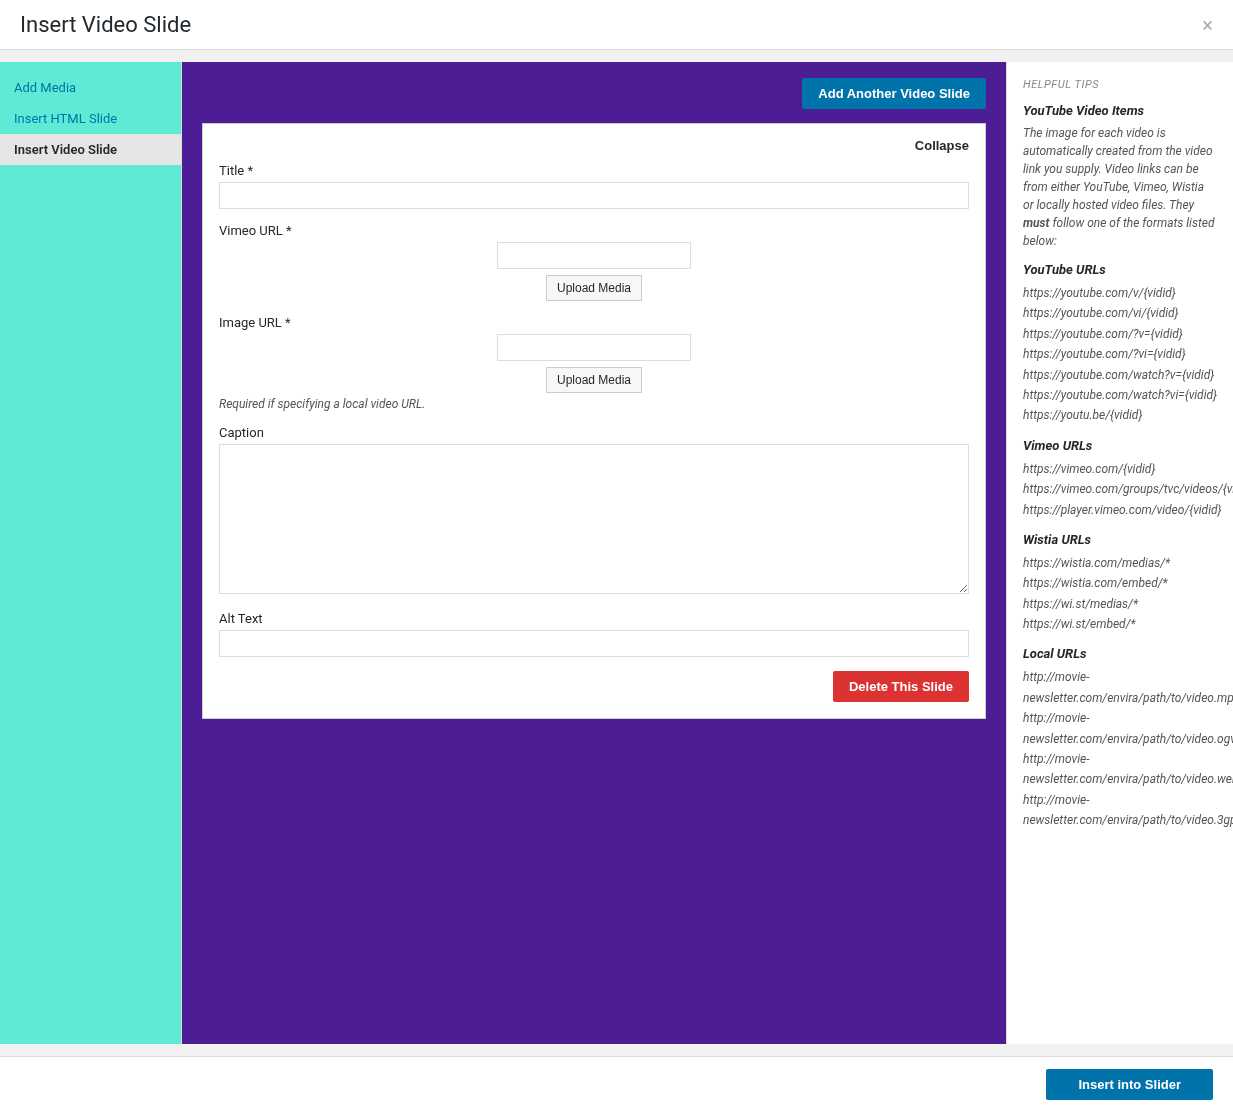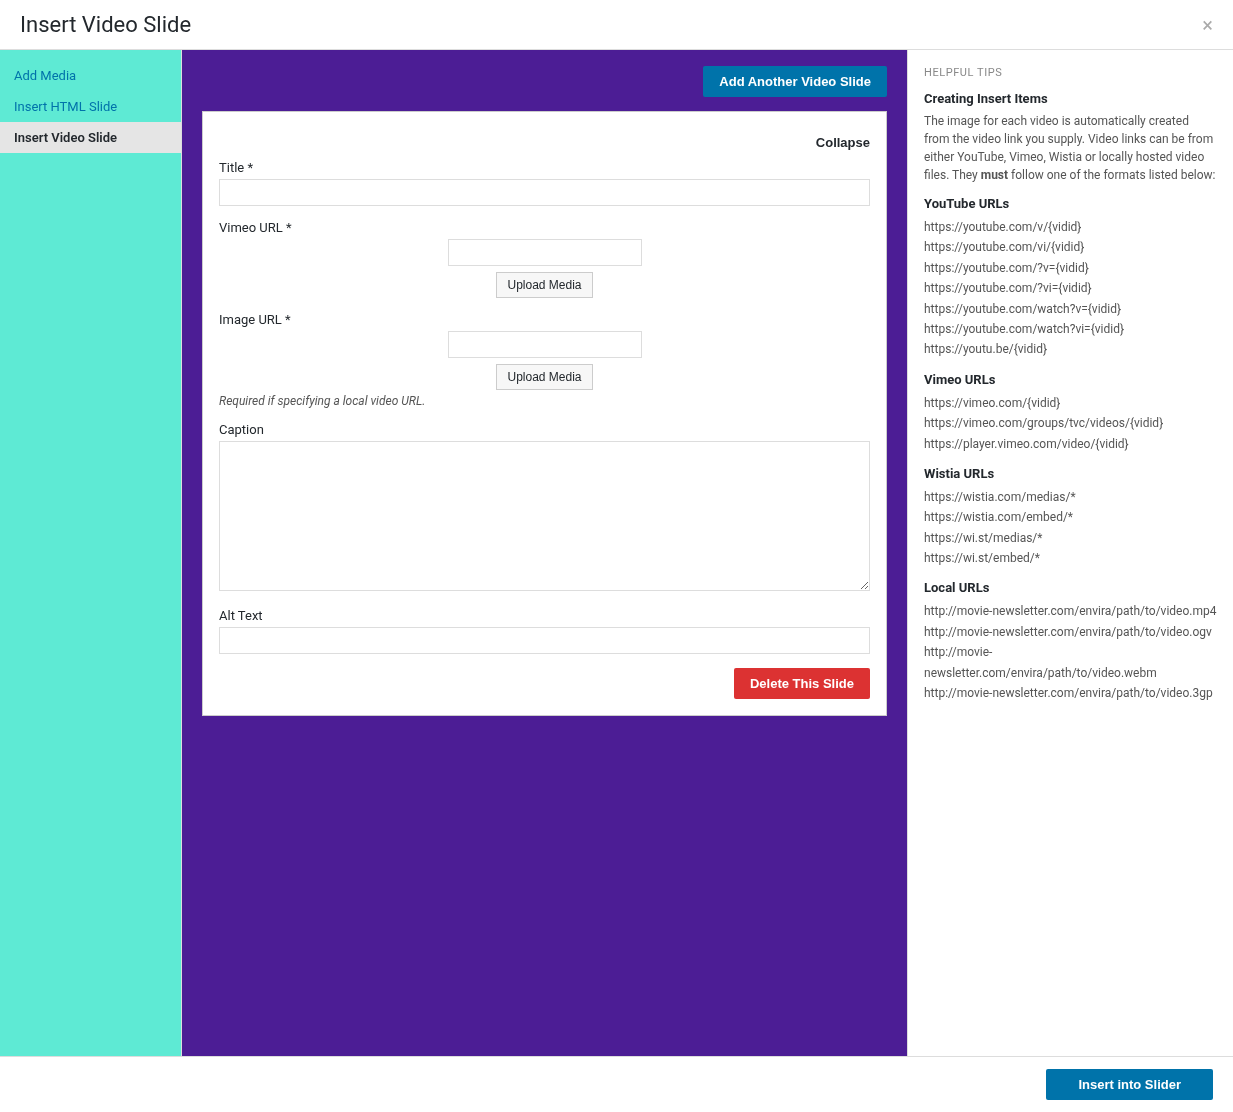--- a/index.html
+++ b/index.html
@@ -1,18 +1,18 @@
 <!DOCTYPE html>
 <html><head>
   <meta charset="utf-8">
   <style>
     * { box-sizing: border-box; margin: 0; padding: 0; }
     body { font-family: -apple-system, BlinkMacSystemFont, "Segoe UI", Roboto, sans-serif; font-size: 13px; background: #f1f1f1; color: #333; }
 
-    .modal-overlay { width: 1233px; min-height: 1112px; background: #f1f1f1; display: flex; flex-direction: column; }
+    .modal-overlay { width: 1233px; min-height: 1112px; background: #f1f1f1; display: flex; flex-direction: column; gap: 12px; }
 
     
     .modal-header { background: #fff; border-bottom: 1px solid #ddd; padding: 12px 20px; display: flex; align-items: center; justify-content: space-between; }
     .modal-header h2 { font-size: 22px; font-weight: 400; color: #23282d; }
     .modal-close { font-size: 20px; color: #aaa; cursor: pointer; text-decoration: none; line-height: 1; }
 
     
     .modal-body { display: flex; flex: 1; }
 
     
@@ -23,40 +23,40 @@
 
     
     .main-content { flex: 1; background: #4c1d95; padding: 16px 20px; }
 
     
     .top-bar { display: flex; justify-content: flex-end; margin-bottom: 14px; }
     .btn-add-slide { background: #0073aa; color: #fff; border: none; padding: 8px 16px; font-size: 13px; font-weight: 600; cursor: pointer; border-radius: 2px; }
 
     
     .slide-card { background: #fff; border: 1px solid #ccc; padding: 14px 16px 16px; }
-    .card-header { display: flex; justify-content: flex-end; margin-bottom: 10px; margin-top: 9px; }
+    .card-header { display: flex; justify-content: flex-end; margin-bottom: 10px; }
     .collapse-btn { font-size: 13px; font-weight: 600; color: #23282d; cursor: pointer; background: none; border: none; }
 
     
     .field-group { margin-bottom: 14px; }
     .field-label { font-size: 13px; font-weight: 400; color: #23282d; margin-bottom: 4px; display: block; }
     .field-row { display: flex; gap: 6px; align-items: center; flex-direction: column; }
     .field-input { width: 100%; padding: 5px 8px; font-size: 13px; border: 1px solid #ddd; background: #fff; color: #333; border-radius: 0; }
     .field-input-wide { flex: 1; padding: 5px 8px; font-size: 13px; border: 1px solid #ddd; background: #fff; color: #333; }
     .field-hint { font-size: 12px; color: #555; font-style: italic; margin-top: 4px; }
     .btn-upload { background: #f7f7f7; color: #23282d; border: 1px solid #ccc; padding: 5px 10px; font-size: 12px; cursor: pointer; white-space: nowrap; }
 
     textarea.field-input { height: 150px; resize: vertical; font-family: inherit; }
 
     
     .card-footer { display: flex; justify-content: flex-end; margin-top: 14px; }
     .btn-delete { background: #dc3232; color: #fff; border: none; padding: 8px 16px; font-size: 13px; font-weight: 600; cursor: pointer; border-radius: 2px; }
 
     
-    .tips-panel { width: 326px; background: #fff; border-left: 1px solid #ddd; padding: 16px; overflow-y: auto; }
+    .tips-panel { width: 227px; background: #fff; border-left: 1px solid #ddd; padding: 16px; overflow-y: auto; font-style: italic; }
     .tips-heading { font-size: 11px; font-weight: 400; text-transform: uppercase; color: #888; letter-spacing: 0.05em; margin-bottom: 12px; }
     .tips-section-title { font-size: 13px; font-weight: 700; color: #23282d; margin-bottom: 6px; margin-top: 12px; }
     .tips-section-title:first-of-type { margin-top: 0; }
     .tips-text { font-size: 12px; color: #555; line-height: 1.5; margin-bottom: 8px; }
     .tips-text strong { font-weight: 700; }
     .tips-url { font-size: 12px; color: #555; line-height: 1.7; }
 
     
     .modal-footer { background: #fff; border-top: 1px solid #ddd; padding: 12px 20px; display: flex; justify-content: flex-end; }
     .btn-insert { background: #0073aa; color: #fff; border: none; padding: 8px 32px; font-size: 13px; font-weight: 600; cursor: pointer; border-radius: 2px; }
@@ -124,21 +124,21 @@
 
         <div class="card-footer">
           <button class="btn-delete">Delete This Slide</button>
         </div>
       </div>
     </div>
 
     <div class="tips-panel">
       <div class="tips-heading">HELPFUL TIPS</div>
 
-      <div class="tips-section-title">Creating Insert Items</div>
+      <div class="tips-section-title">YouTube Video Items</div>
       <p class="tips-text">The image for each video is automatically created from the video link you supply. Video links can be from either YouTube, Vimeo, Wistia or locally hosted video files. They <strong>must</strong> follow one of the formats listed below:</p>
 
       <div class="tips-section-title">YouTube URLs</div>
       <div class="tips-url">
         <div>https://youtube.com/v/{vidid}</div>
         <div>https://youtube.com/vi/{vidid}</div>
         <div>https://youtube.com/?v={vidid}</div>
         <div>https://youtube.com/?vi={vidid}</div>
         <div>https://youtube.com/watch?v={vidid}</div>
         <div>https://youtube.com/watch?vi={vidid}</div>

